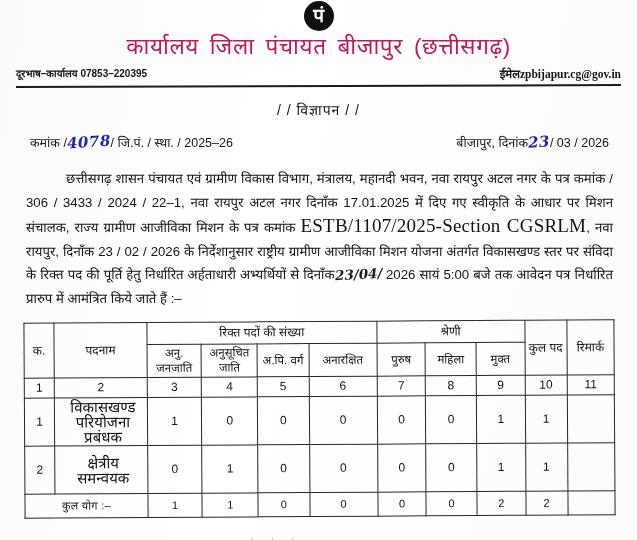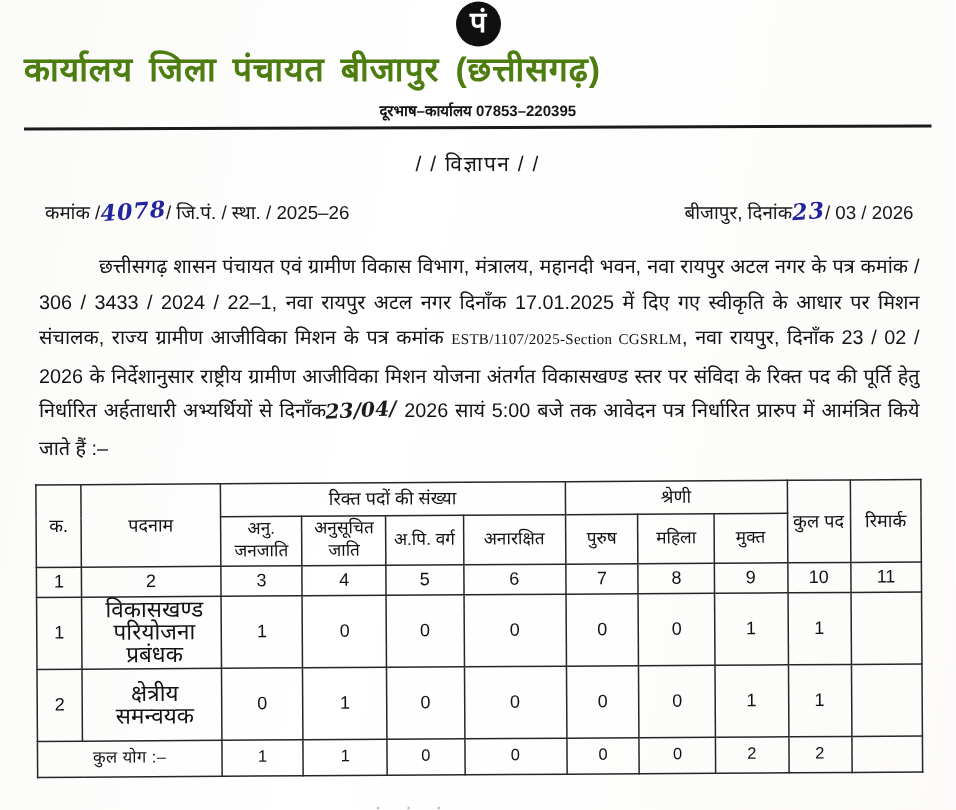--- a/index.html
+++ b/index.html
@@ -42,30 +42,31 @@
     border-radius: 50%;
     background: #101010;
     color: #ffffff;
     font-size: 19px;
     font-weight: bold;
     line-height: 30px;
     text-align: center;
     letter-spacing: -0.5px;
   }
   .office-title {
+    text-align: center;
     font-size: 22.5px;
-    font-weight: 700;
+    font-weight: 400;
     letter-spacing: 0.6px;
     margin-top: -1px;
-    color: #4d7c0f;
+    color: #be185d;
     word-spacing: 4px;
   }
   .contact-row {
     display: flex;
-    justify-content: center;
+    justify-content: space-between;
     gap: 96px;
     margin-top: 5px;
     font-size: 10px;
     font-weight: bold;
     color: #151515;
   }
   .contact-row .email {
     font-family: "Liberation Serif", serif;
     font-size: 11.5px;
     font-weight: bold;
@@ -113,21 +114,21 @@
     padding: 0 8px 0 10px;
     font-size: 13.2px;
     line-height: 23.5px;
     text-align: justify;
     text-justify: inter-word;
     color: #131313;
   }
   .body-text .indent { display: inline-block; width: 40px; }
   .mono-ref {
     font-family: "Liberation Serif", serif;
-    font-size: 10px;
+    font-size: 19px;
     letter-spacing: 0.2px;
   }
   .hand-sm {
     font-family: "DejaVu Serif", serif;
     color: #1c1c1c;
     font-weight: bold;
     font-style: italic;
     font-size: 13.5px;
     display: inline-block;
     transform: rotate(-3deg);
@@ -201,20 +202,21 @@
 <div class="sheet">
 
   <div class="logo-wrap">
     <div class="logo">पं</div>
   </div>
 
   <div class="office-title">कार्यालय जिला पंचायत बीजापुर (छत्तीसगढ़)</div>
 
   <div class="contact-row">
     <span class="phone">दूरभाष–कार्यालय 07853–220395</span>
+    <span class="email">ईमेलzpbijapur.cg@gov.in</span>
   </div>
 
   <div class="rule"></div>
 
   <div class="ad-heading">/ / विज्ञापन / /</div>
 
   <div class="ref-line">
     <span>
       <span>कमांक /</span><span class="hand">4078</span><span>/ जि.पं. / स्था. / 2025–26</span>
     </span>

